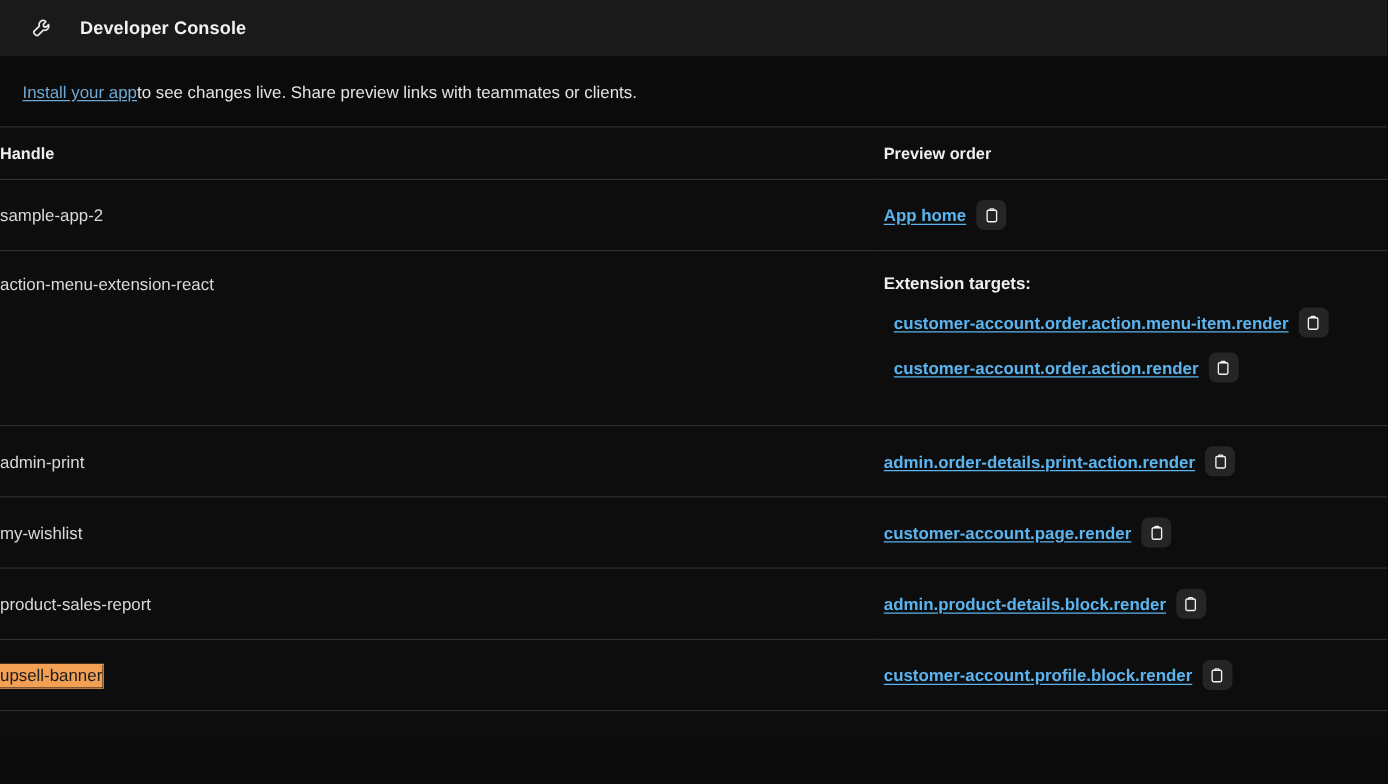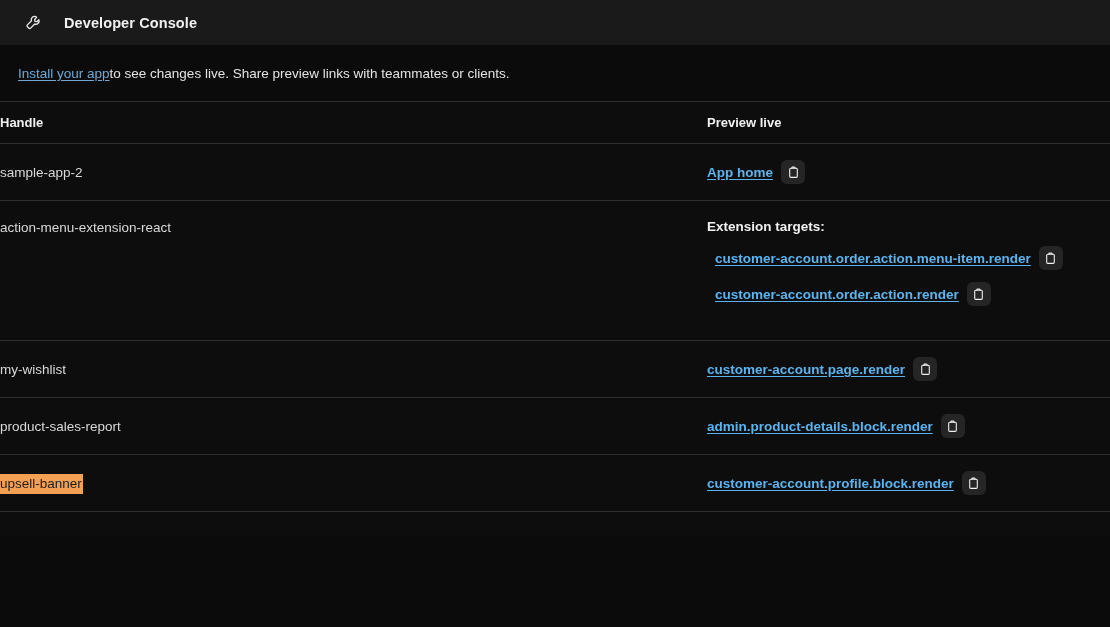--- a/index.html
+++ b/index.html
@@ -170,21 +170,21 @@
 </div>
 
 <table class="table">
   <colgroup>
     <col class="c-handle">
     <col class="c-link">
   </colgroup>
   <thead>
     <tr>
       <th class="th-handle">Handle</th>
-      <th class="th-link">Preview live</th>
+      <th class="th-link">Preview order</th>
     </tr>
   </thead>
   <tbody id="table-body">
       <tr>
         <td class="cell-handle"><span class="handle-text">sample-app-2</span></td>
         <td class="cell-link">
           <div class="link-row">
             <a href="#" class="preview-link">App home</a>
             <button class="copy-btn">
               <span>
@@ -219,20 +219,36 @@
                 <svg width="13" height="13" viewBox="0 0 24 24" fill="none" stroke="#f2f2f2" stroke-width="2" stroke-linecap="round" stroke-linejoin="round">
                   <rect x="5" y="4" width="14" height="17" rx="2"></rect>
                   <path d="M9 4V3.2A1.2 1.2 0 0 1 10.2 2h3.6A1.2 1.2 0 0 1 15 3.2V4"></path>
                 </svg>
               </span>
             </button>
           </div>
         </td>
       </tr>
       <tr>
+        <td class="cell-handle"><span class="handle-text">admin-print</span></td>
+        <td class="cell-link">
+          <div class="link-row">
+            <a href="#" class="preview-link">admin.order-details.print-action.render</a>
+            <button class="copy-btn">
+              <span>
+                <svg width="13" height="13" viewBox="0 0 24 24" fill="none" stroke="#f2f2f2" stroke-width="2" stroke-linecap="round" stroke-linejoin="round">
+                  <rect x="5" y="4" width="14" height="17" rx="2"></rect>
+                  <path d="M9 4V3.2A1.2 1.2 0 0 1 10.2 2h3.6A1.2 1.2 0 0 1 15 3.2V4"></path>
+                </svg>
+              </span>
+            </button>
+          </div>
+        </td>
+      </tr>
+      <tr>
         <td class="cell-handle"><span class="handle-text">my-wishlist</span></td>
         <td class="cell-link">
           <div class="link-row">
             <a href="#" class="preview-link">customer-account.page.render</a>
             <button class="copy-btn">
               <span>
                 <svg width="13" height="13" viewBox="0 0 24 24" fill="none" stroke="#f2f2f2" stroke-width="2" stroke-linecap="round" stroke-linejoin="round">
                   <rect x="5" y="4" width="14" height="17" rx="2"></rect>
                   <path d="M9 4V3.2A1.2 1.2 0 0 1 10.2 2h3.6A1.2 1.2 0 0 1 15 3.2V4"></path>
                 </svg>

